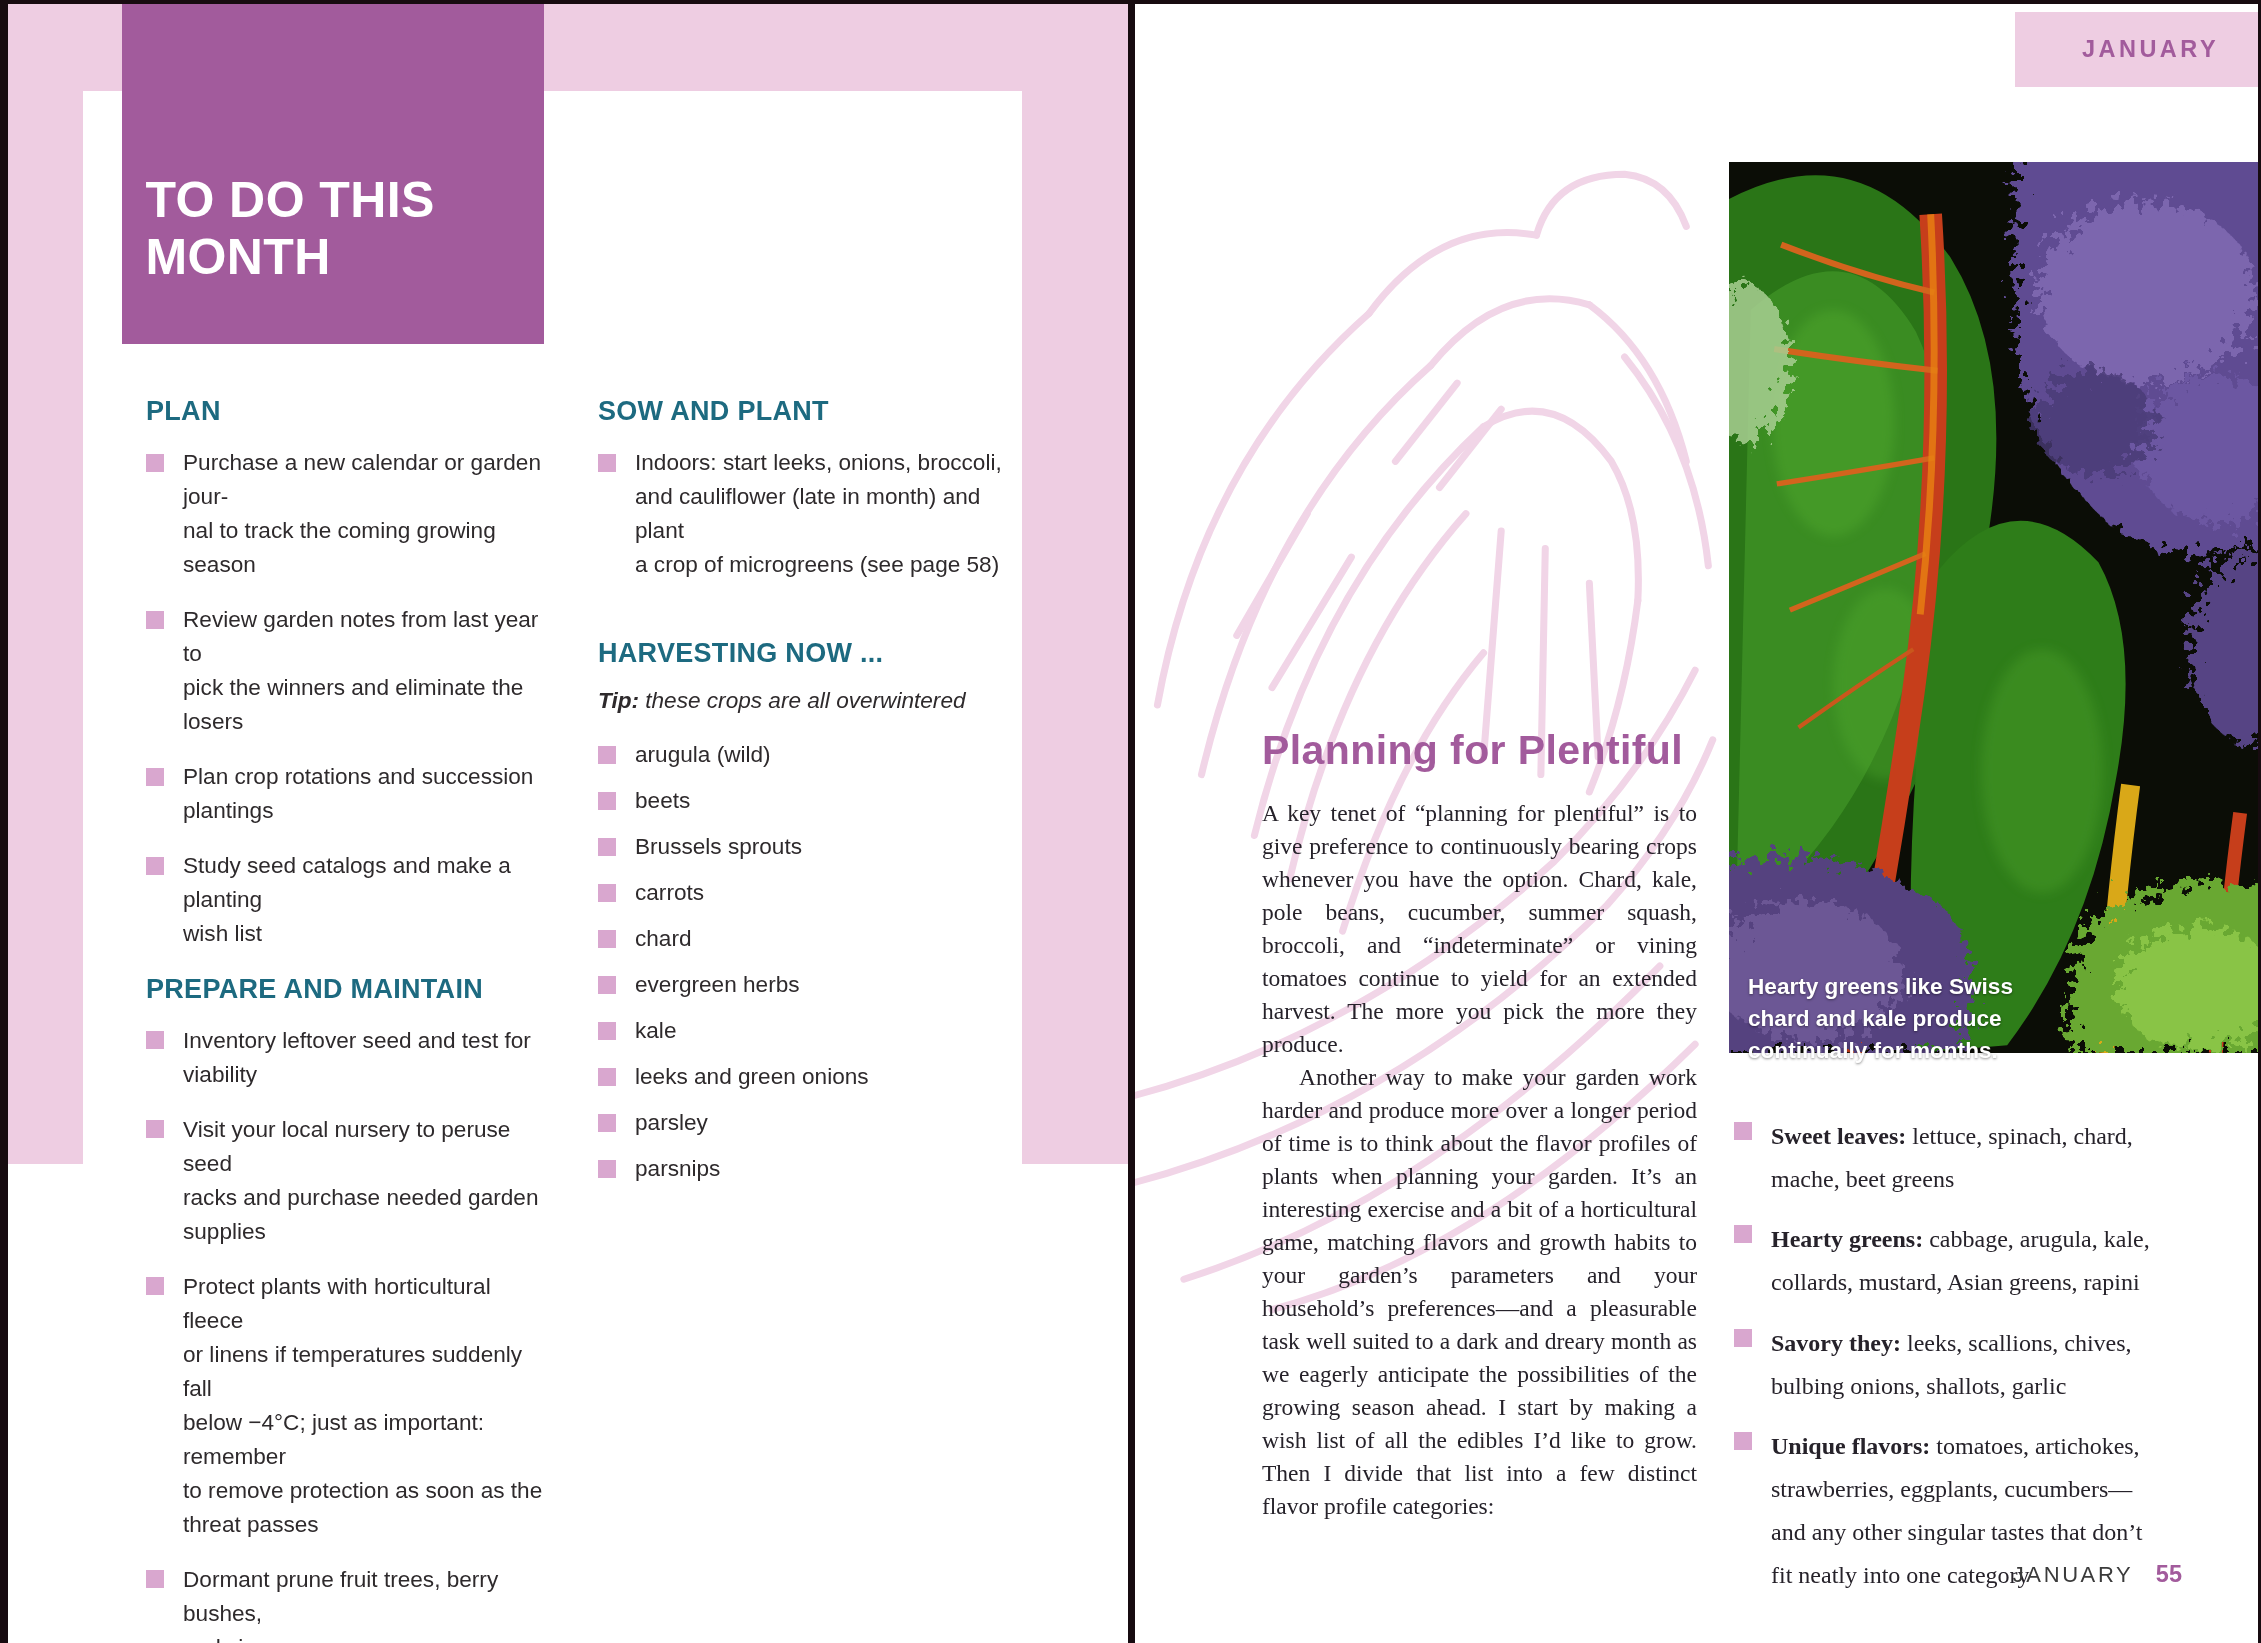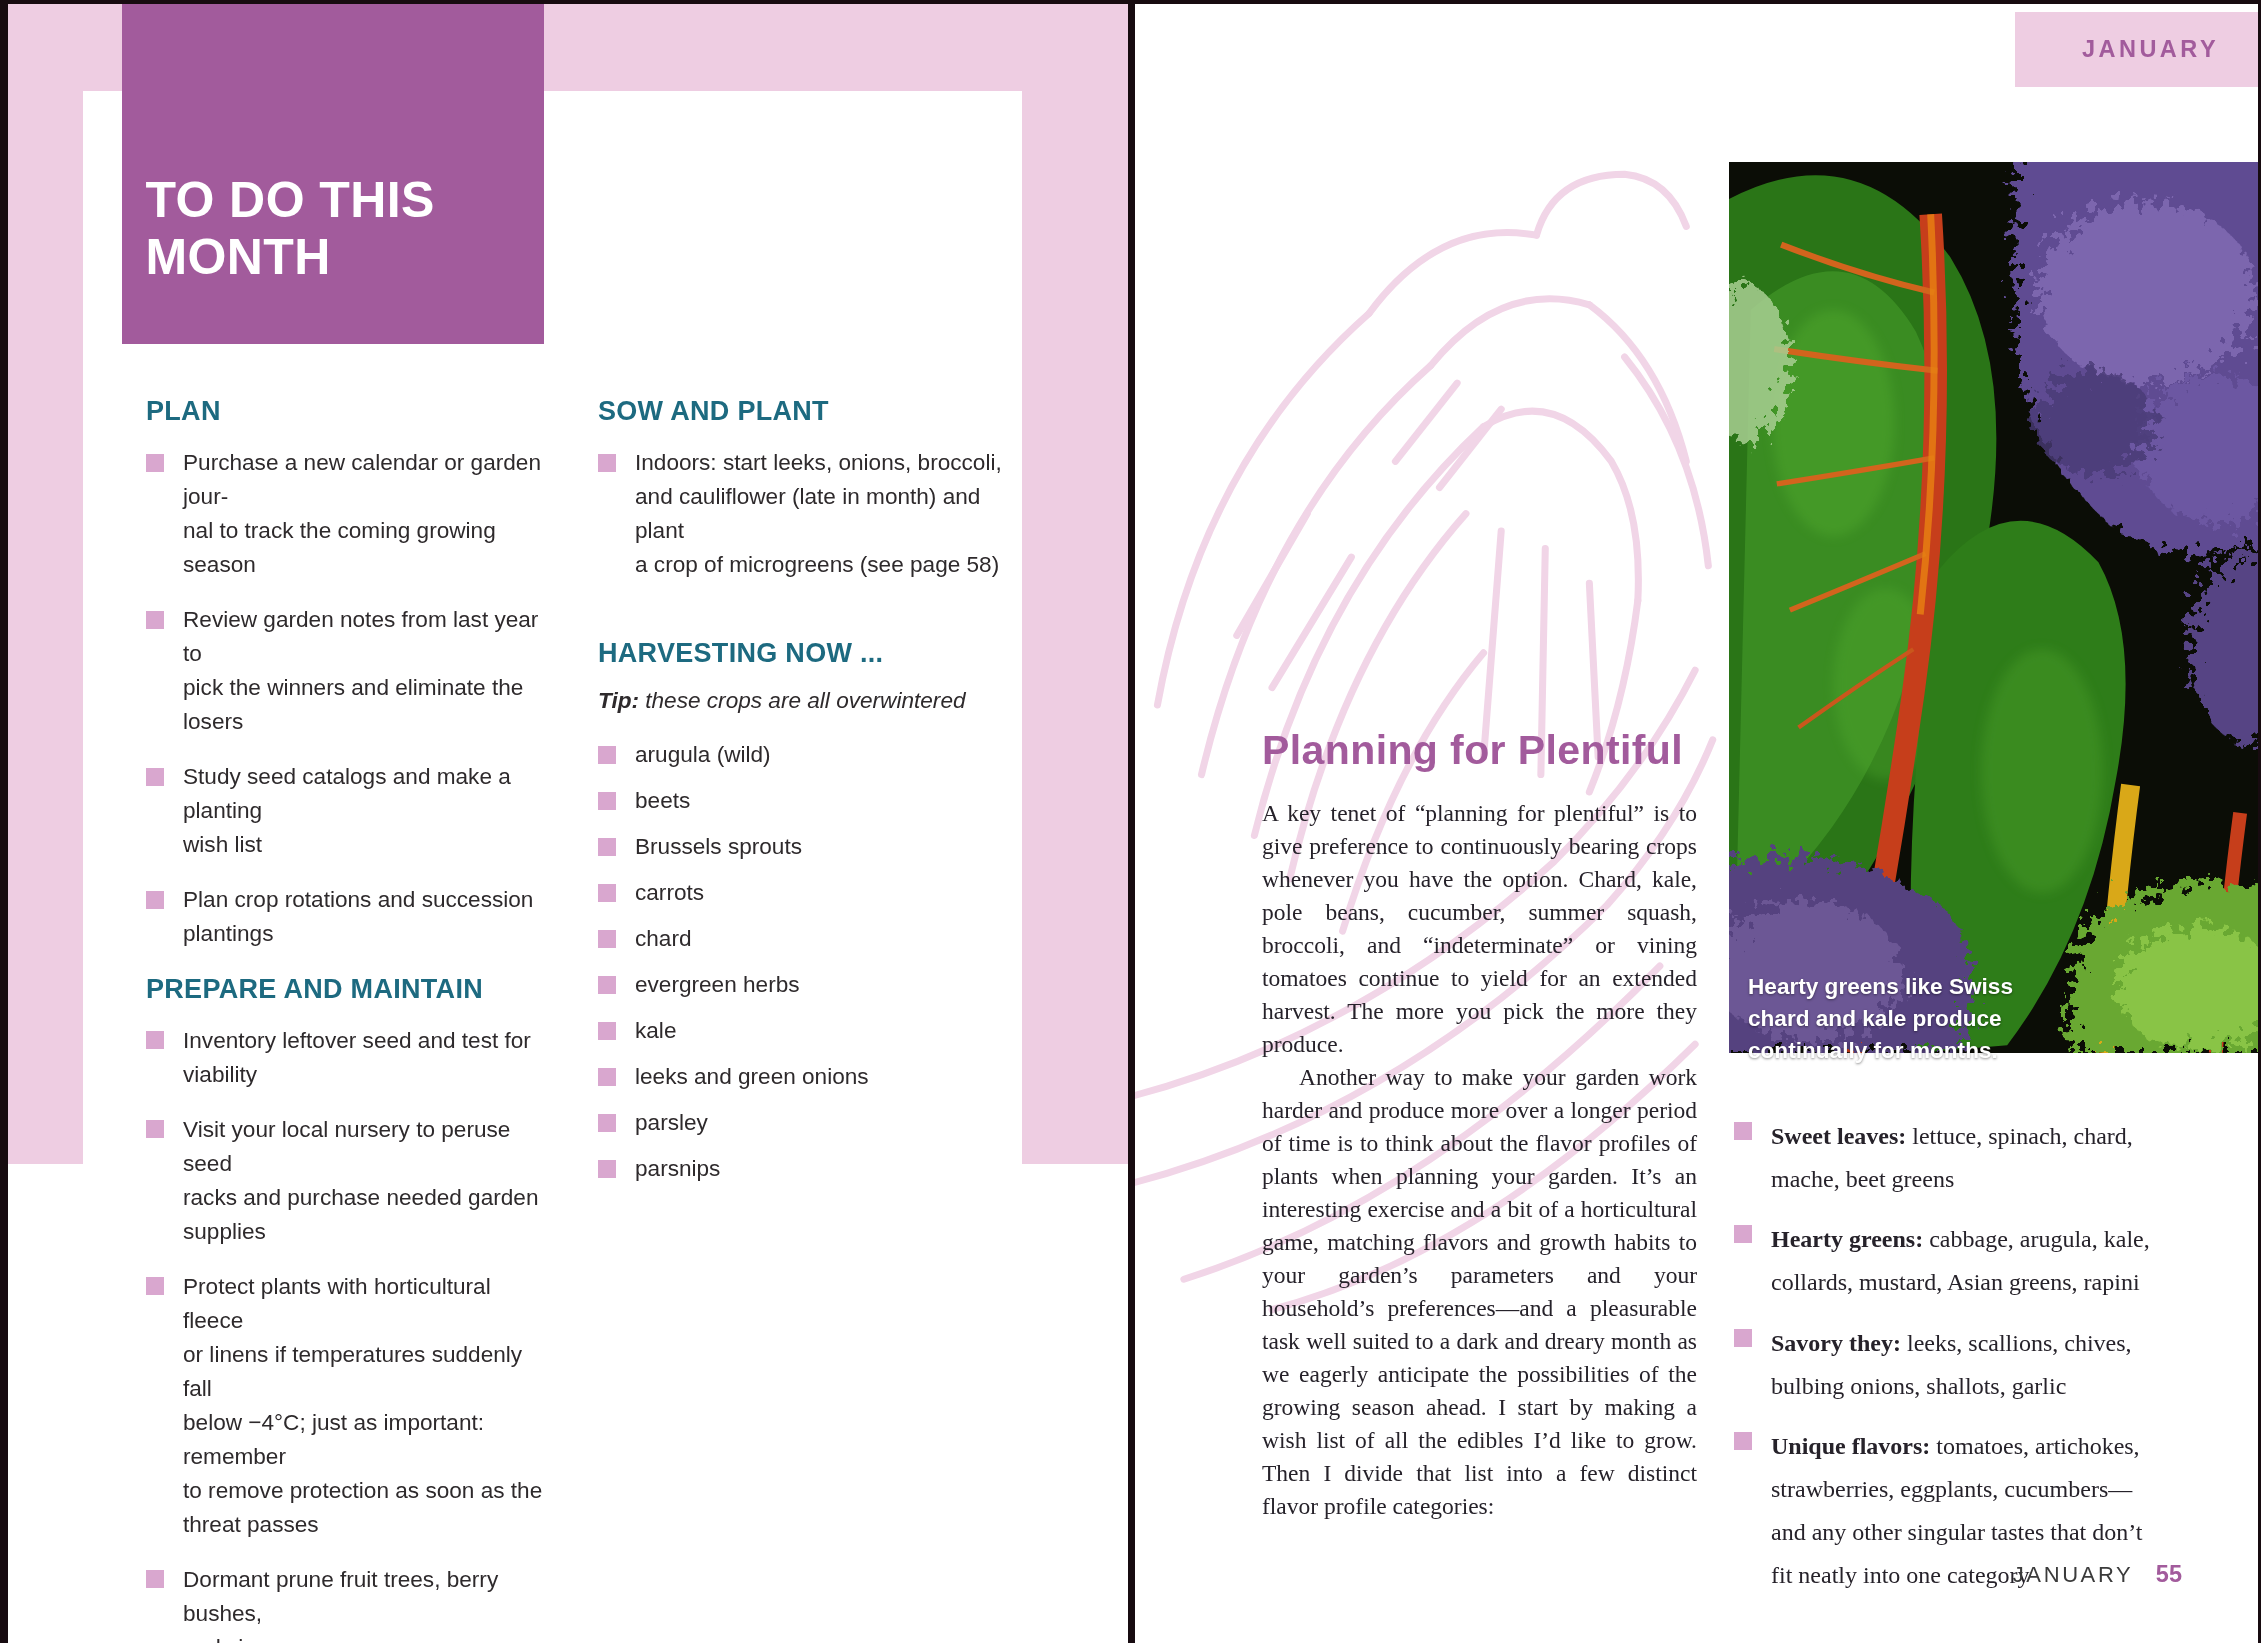--- a/index.html
+++ b/index.html
@@ -91,27 +91,27 @@
             <span class="txt">Purchase a new calendar or garden jour-
 nal to track the coming growing season</span>
           </li>
         <li>
             <span class="sq"></span>
             <span class="txt">Review garden notes from last year to
 pick the winners and eliminate the losers</span>
           </li>
         <li>
             <span class="sq"></span>
+            <span class="txt">Plan crop rotations and succession
+plantings</span>
+          </li>
+        <li>
+            <span class="sq"></span>
             <span class="txt">Study seed catalogs and make a planting
 wish list</span>
-          </li>
-        <li>
-            <span class="sq"></span>
-            <span class="txt">Plan crop rotations and succession
-plantings</span>
           </li>
       </ul>
 
       <h2 class="sec gap1">PREPARE AND MAINTAIN</h2>
       <ul class="check">
         <li>
             <span class="sq"></span>
             <span class="txt">Inventory leftover seed and test for
 viability</span>
           </li>

